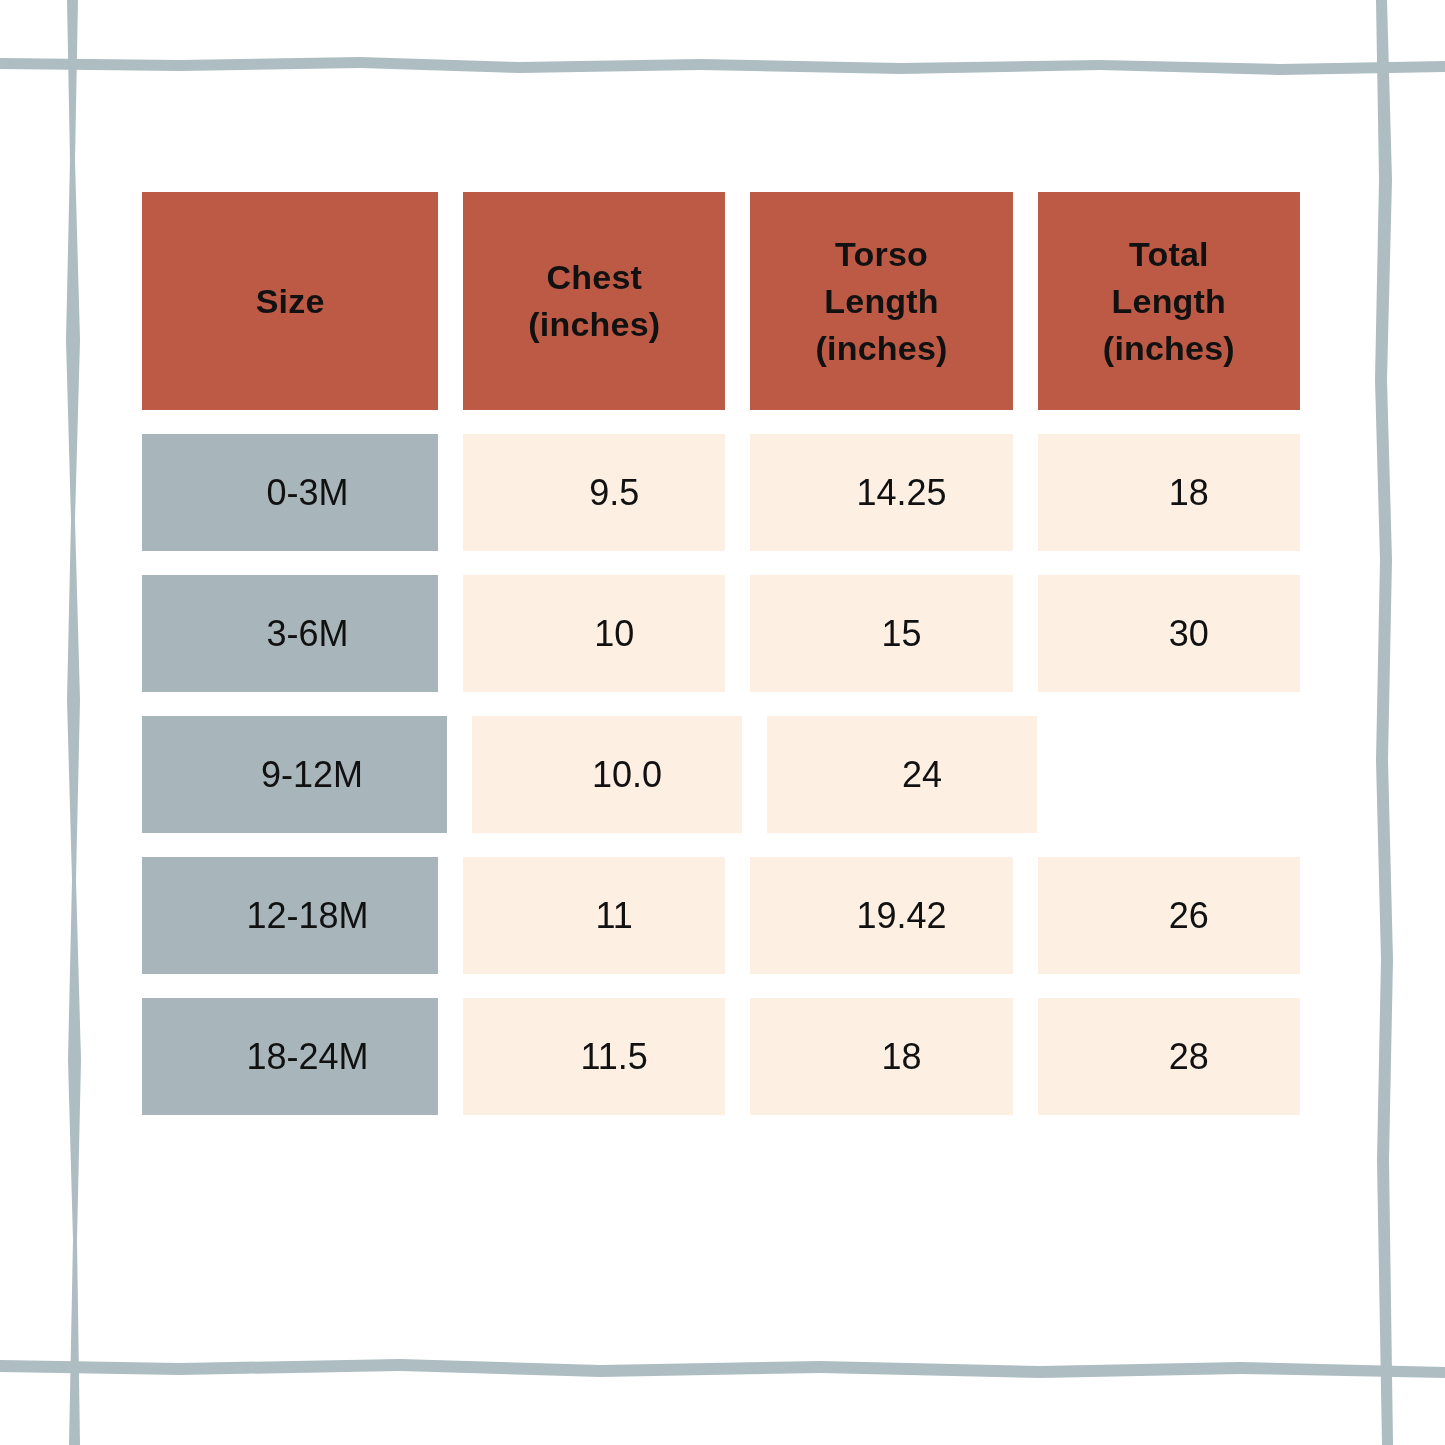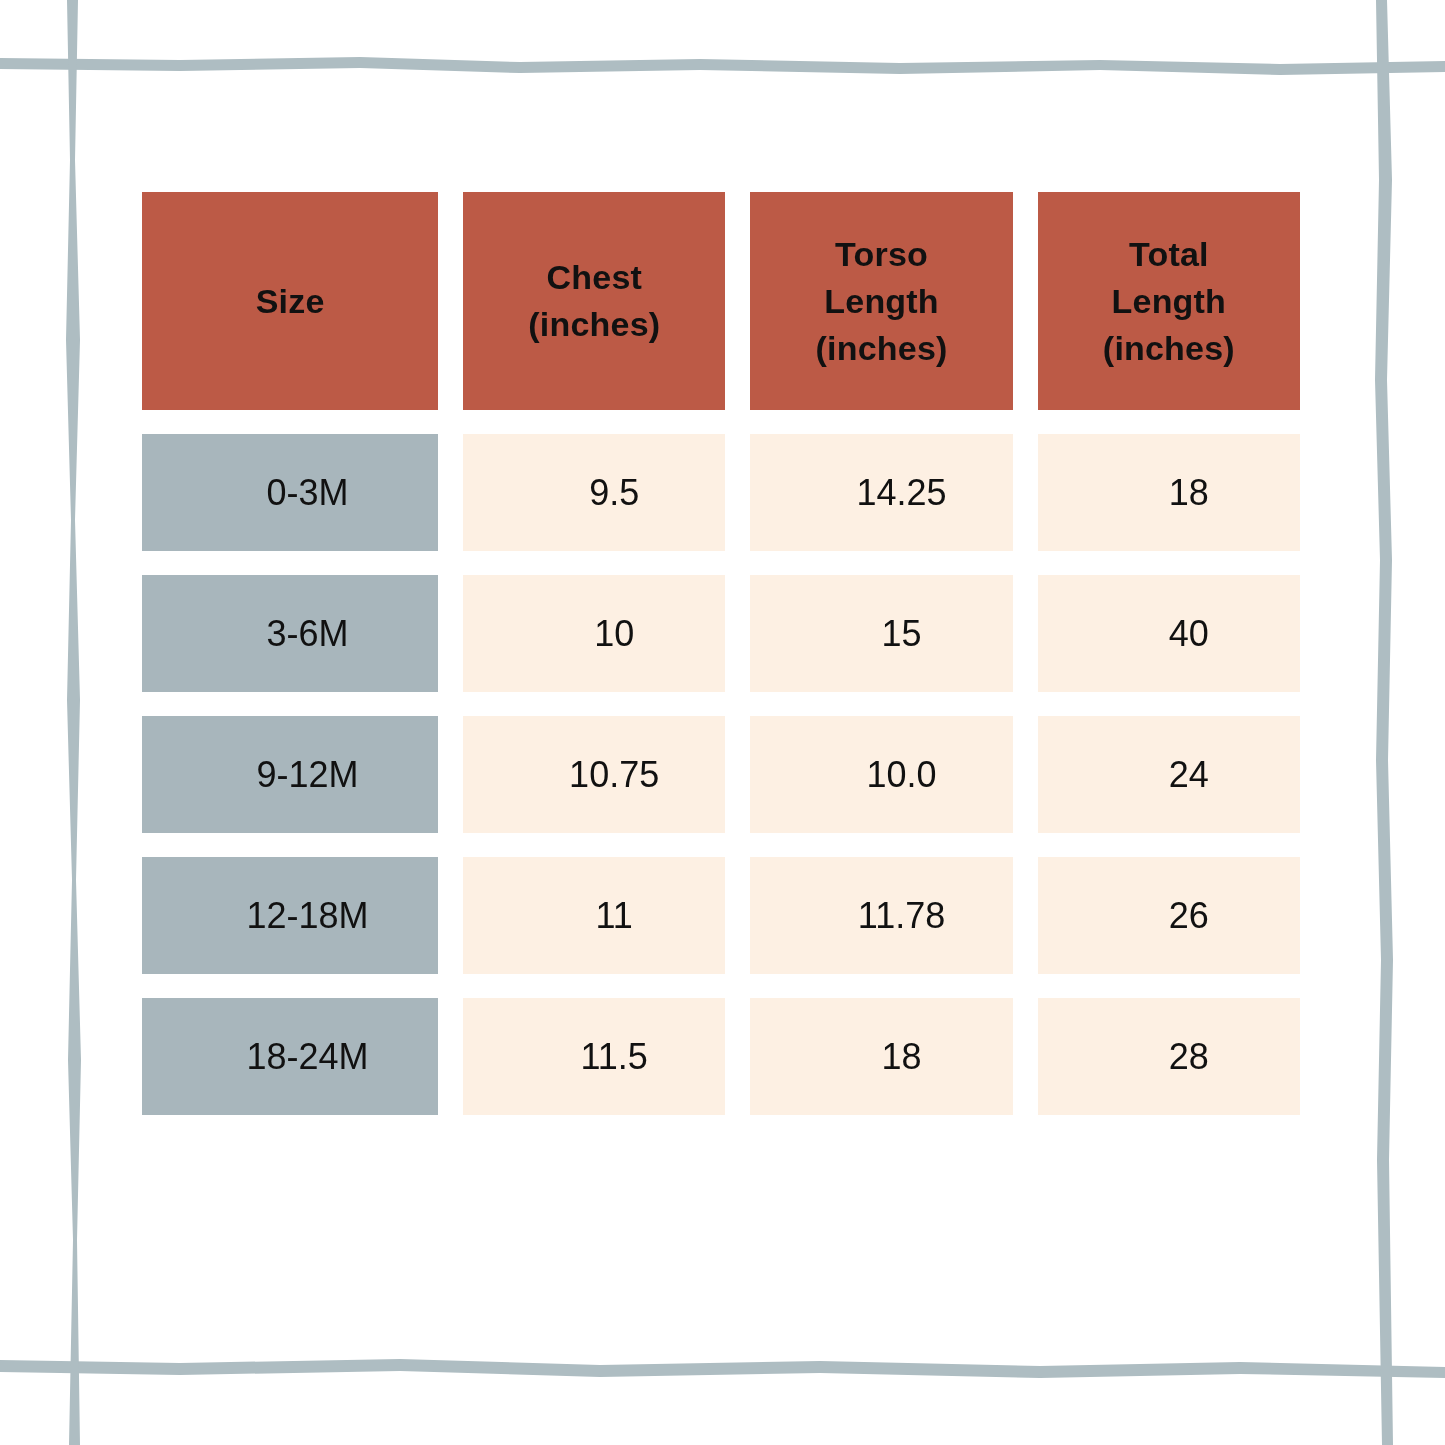--- a/index.html
+++ b/index.html
@@ -123,32 +123,31 @@
       <div class="chart-row body-row">
         <div class="cell col-size">0-3M</div>
         <div class="cell col-data">9.5</div>
         <div class="cell col-data">14.25</div>
         <div class="cell col-data">18</div>
       </div>
       <div class="chart-row body-row">
         <div class="cell col-size">3-6M</div>
         <div class="cell col-data">10</div>
         <div class="cell col-data">15</div>
-        <div class="cell col-data">40</div>
+        <div class="cell col-data">30</div>
       </div>
       <div class="chart-row body-row">
         <div class="cell col-size">9-12M</div>
-        <div class="cell col-data">10.75</div>
         <div class="cell col-data">10.0</div>
         <div class="cell col-data">24</div>
       </div>
       <div class="chart-row body-row">
         <div class="cell col-size">12-18M</div>
         <div class="cell col-data">11</div>
-        <div class="cell col-data">11.78</div>
+        <div class="cell col-data">19.42</div>
         <div class="cell col-data">26</div>
       </div>
       <div class="chart-row body-row">
         <div class="cell col-size">18-24M</div>
         <div class="cell col-data">11.5</div>
         <div class="cell col-data">18</div>
         <div class="cell col-data">28</div>
       </div>
     </div>
 

